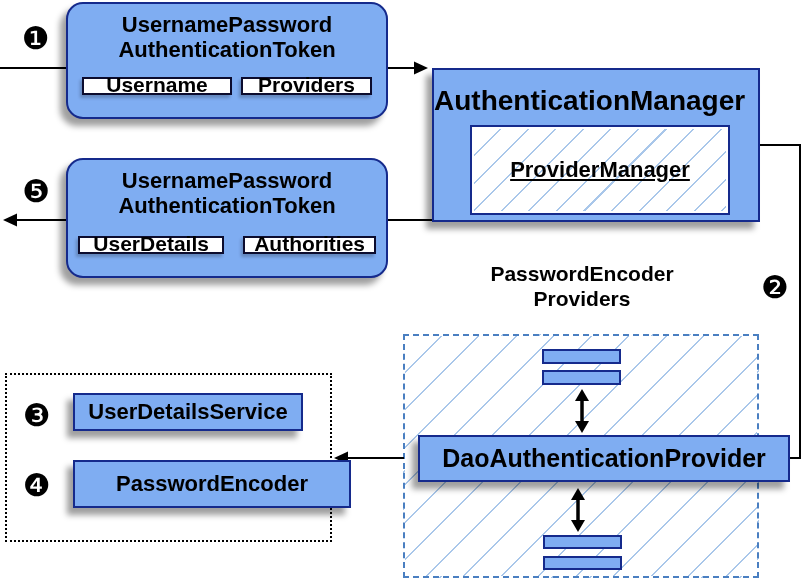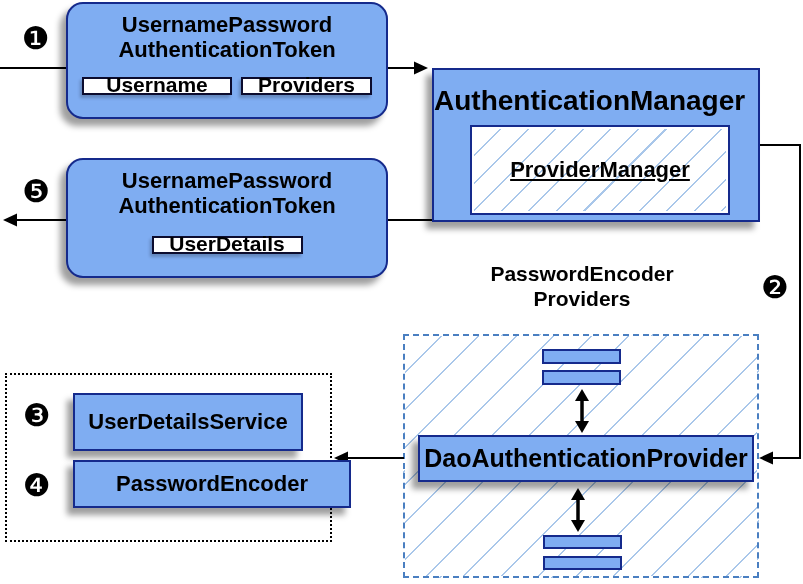--- a/index.html
+++ b/index.html
@@ -137,41 +137,44 @@
 
   <div class="node bluebox rounded" style="left:66px;top:158px;width:322px;height:120px;">
     <div class="token-title">
       <div>UsernamePassword</div>
       <div>AuthenticationToken</div>
     </div>
     <div class="fields" style="top:76px;padding:0 10px;gap:19px;justify-content:center;">
       <div class="field" style="width:151px;">
         <span>UserDetails</span>
       </div>
+      <div class="field" style="width:137px;">
+        <span>Authorities</span>
+      </div>
     </div>
   </div>
 
   <div class="plainlabel" style="left:487px;top:261px;width:190px;">
     <div>PasswordEncoder</div>
     <div>Providers</div>
   </div>
 
   <div class="bar" style="left:542px;top:349px;width:79px;height:15px;"></div>
   <div class="bar" style="left:542px;top:370px;width:79px;height:15px;"></div>
 
-  <div class="node bluebox centered-label" style="left:418px;top:435px;width:336px;height:47px;font-size:25px;">
+  <div class="node bluebox centered-label" style="left:418px;top:435px;width:372px;height:47px;font-size:25px;">
     <span>DaoAuthenticationProvider</span>
   </div>
 
   <div class="bar" style="left:543px;top:535px;width:79px;height:14px;"></div>
   <div class="bar" style="left:543px;top:556px;width:79px;height:14px;"></div>
 
   <div class="dotted-group" style="left:5px;top:373px;width:327px;height:169px;"></div>
 
-  <div class="node bluebox centered-label" style="left:73px;top:393px;width:230px;height:58px;font-size:22px;">
+  <div class="node bluebox centered-label" style="left:73px;top:393px;width:230px;height:38px;font-size:22px;">
     <span>UserDetailsService</span>
   </div>
 
   <div class="node bluebox centered-label" style="left:73px;top:460px;width:278px;height:48px;font-size:22px;">
     <span>PasswordEncoder</span>
   </div>
 
 </div>
 
 </body></html>

